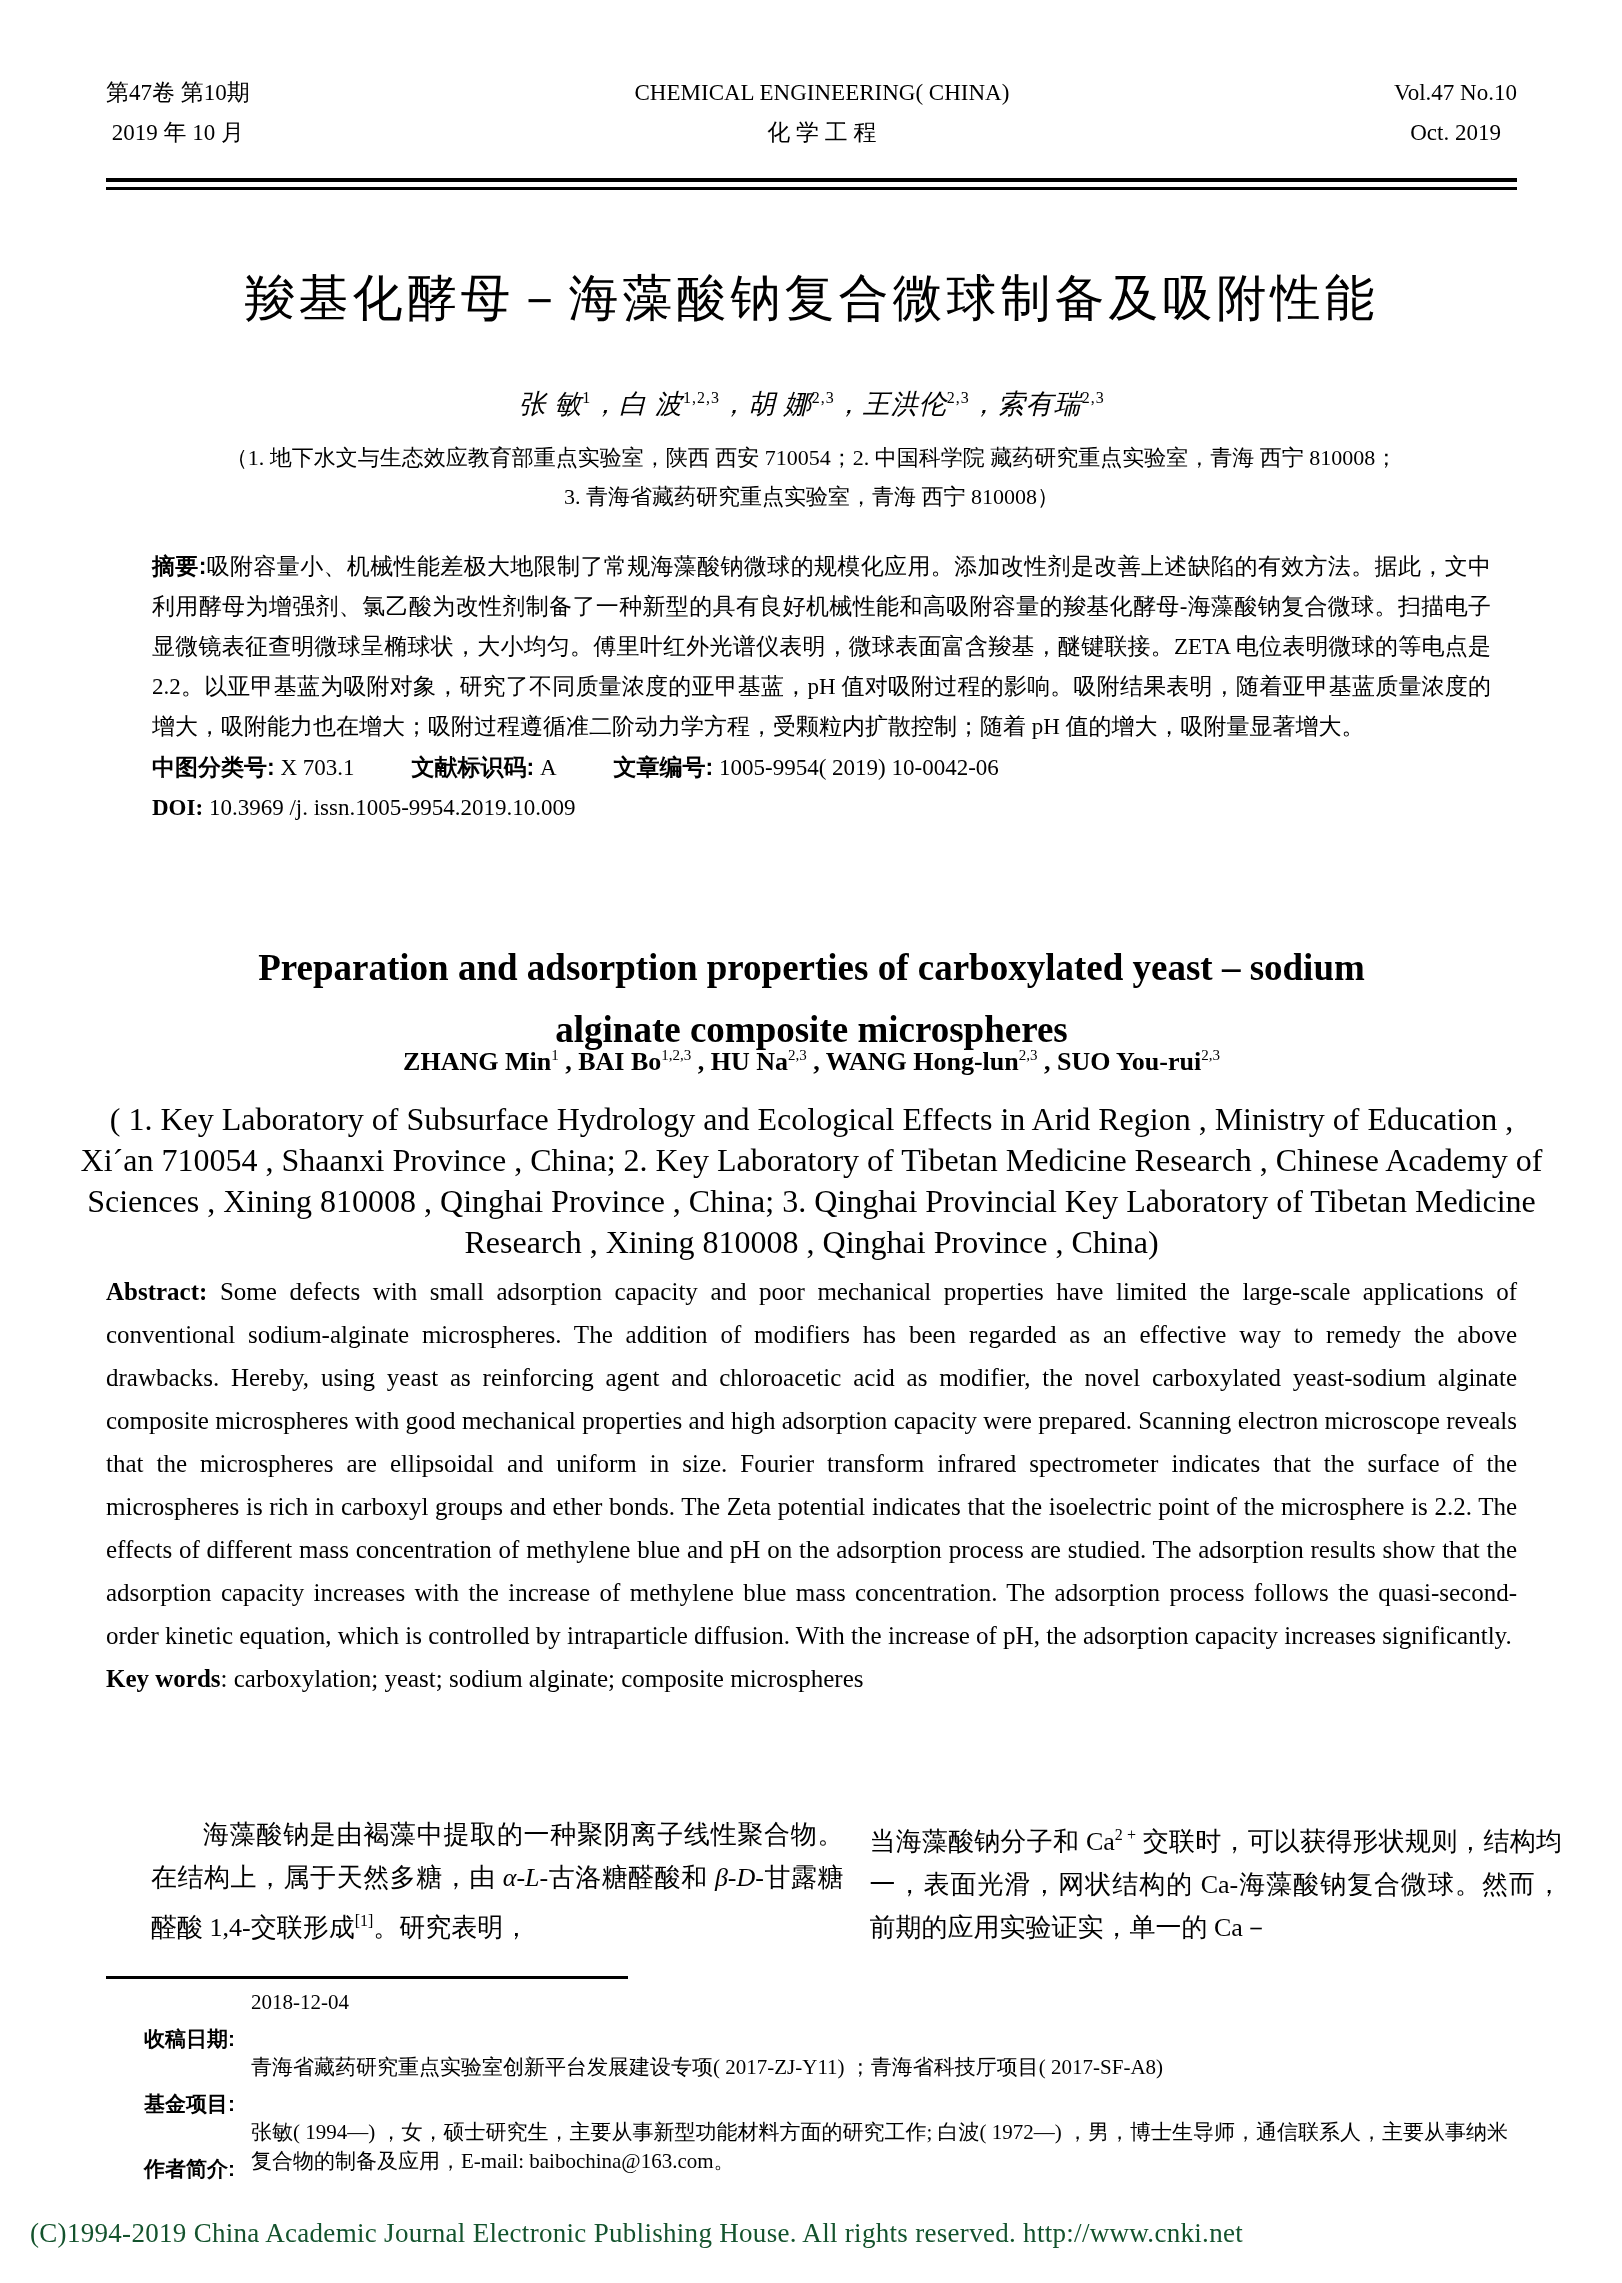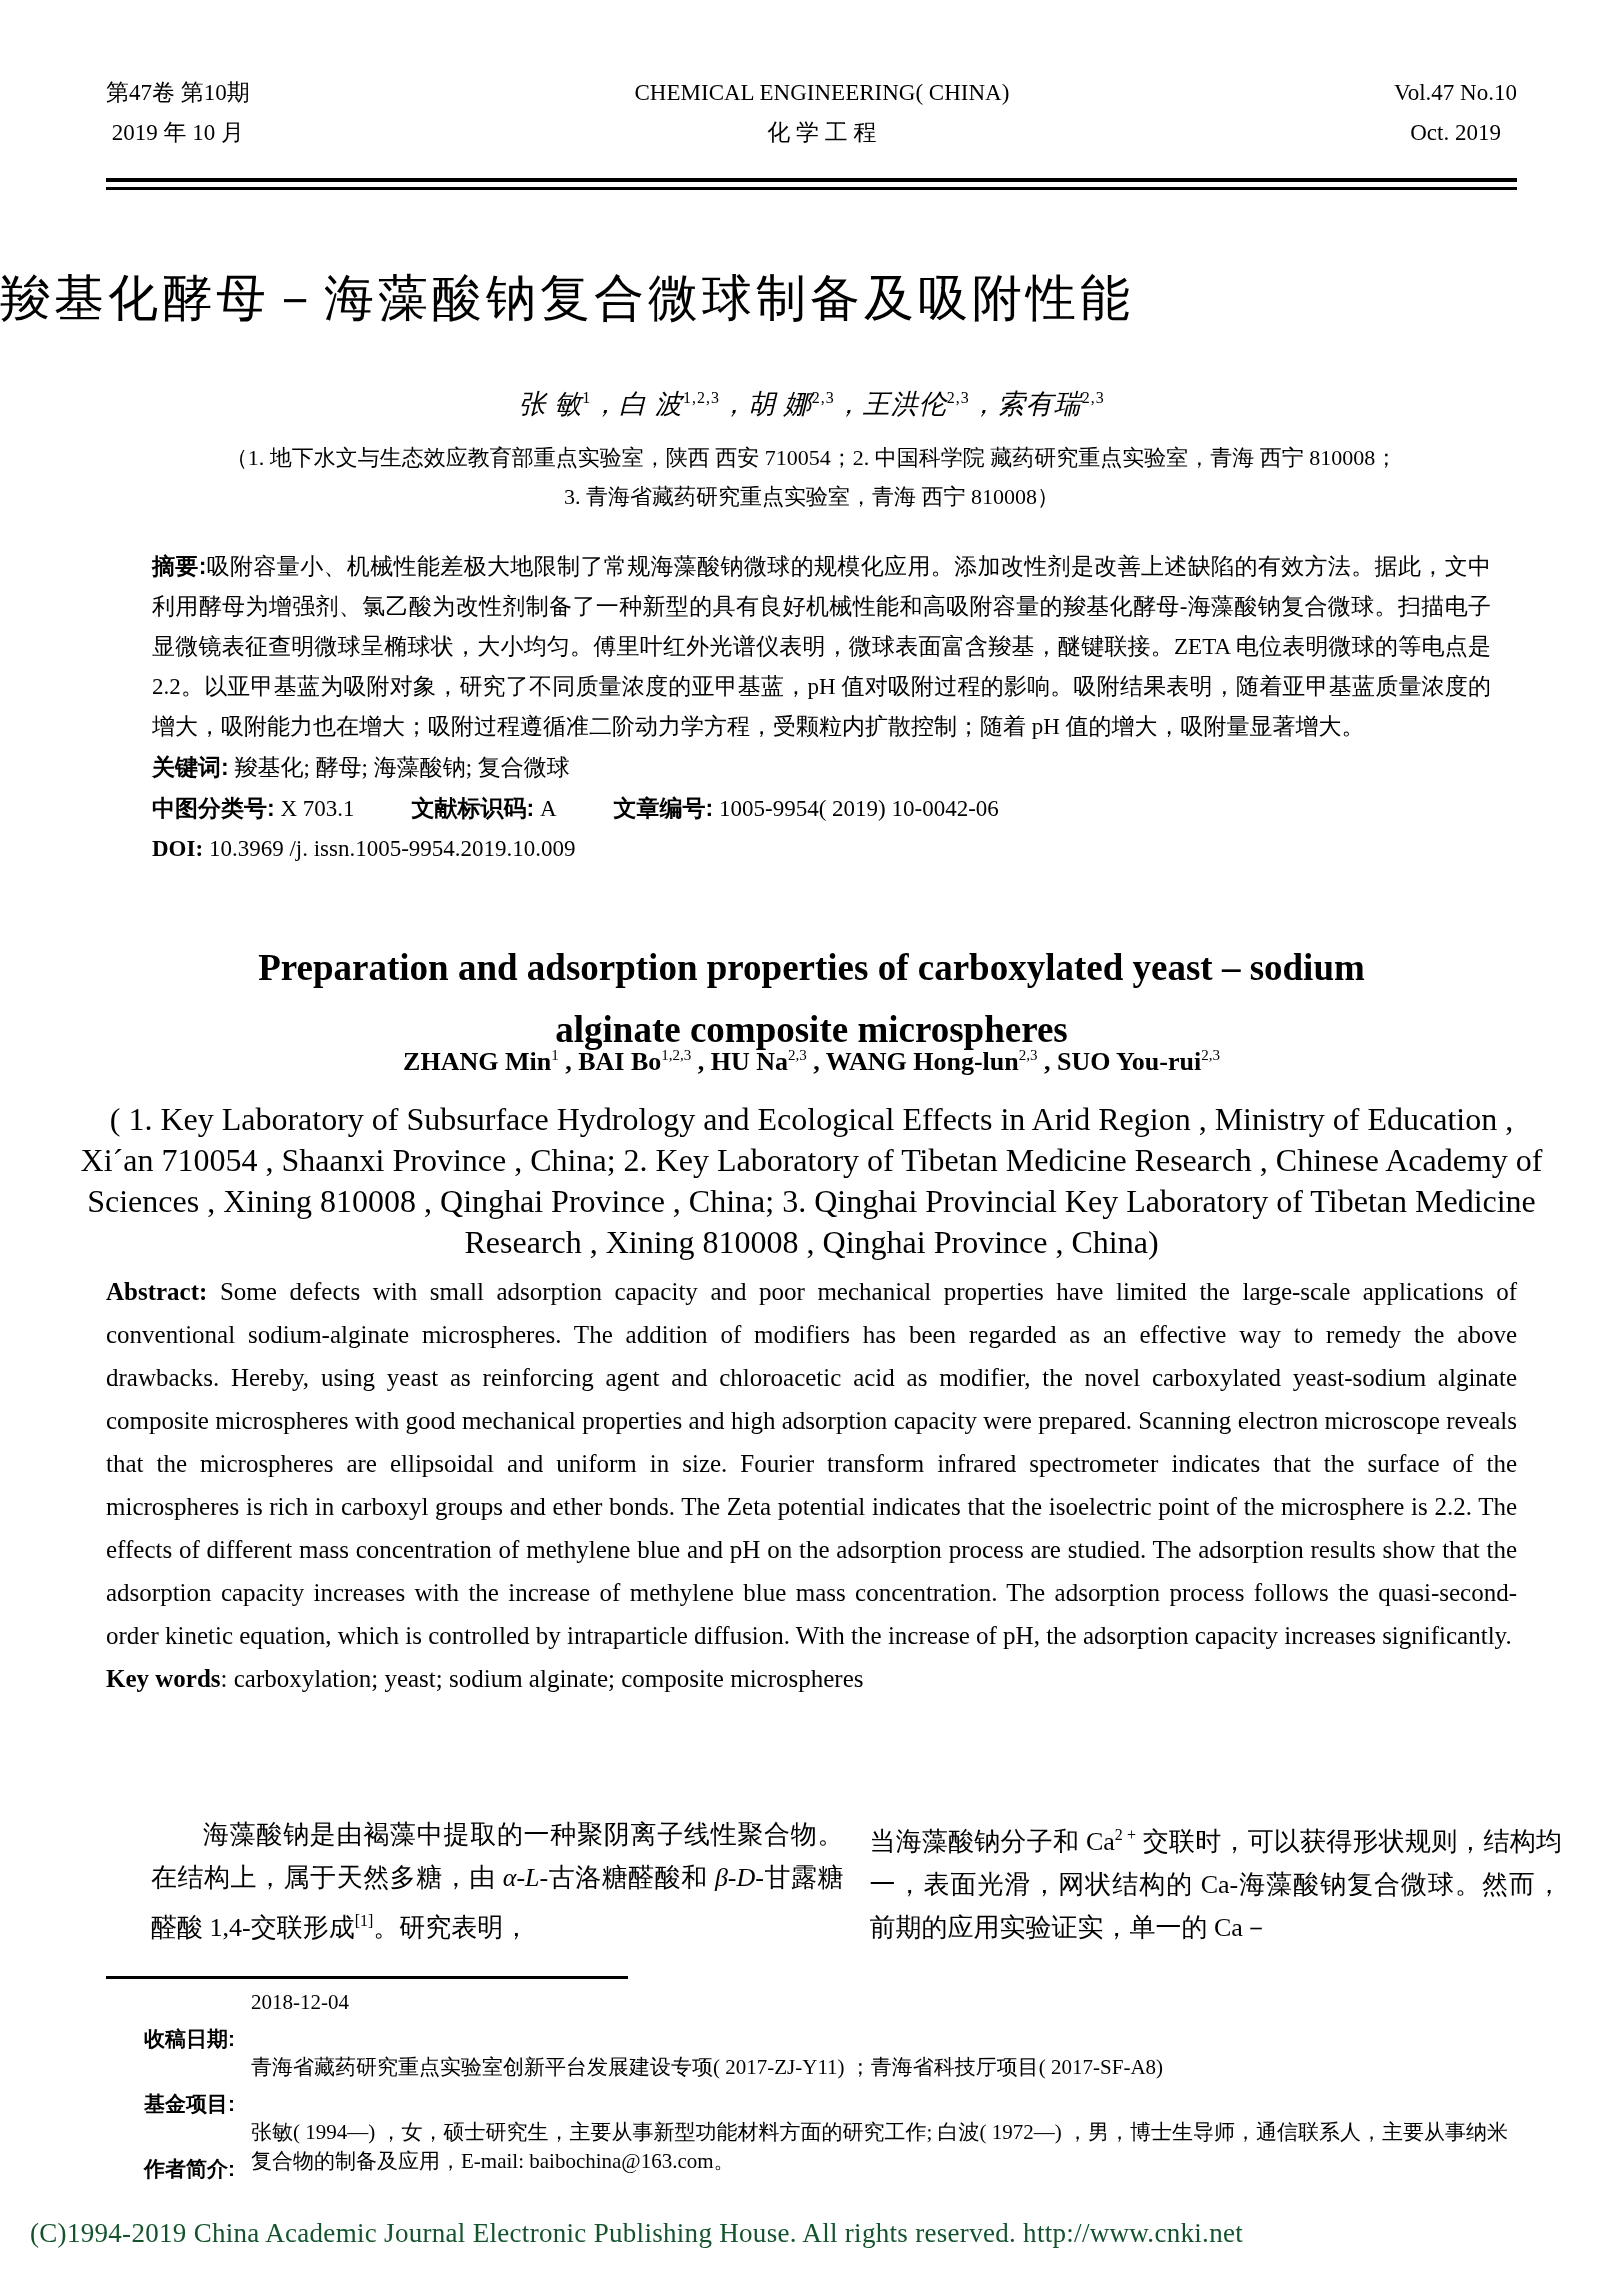--- a/index.html
+++ b/index.html
@@ -17,21 +17,21 @@
 
   
   .header{top:73px;left:106px;width:1411px;display:flex;justify-content:space-between;align-items:flex-start;font-size:23px;line-height:40px;}
   .header .cell{text-align:center;white-space:nowrap;}
   .header .cell div{height:40px;}
 
   
   .rule-double{top:178px;left:106px;width:1411px;height:5px;border-top:4px solid #000;border-bottom:3px solid #000;}
 
   
-  .title-cn{top:265px;left:0;width:100%;font-size:50px;letter-spacing:4px;font-weight:500;}
+  .title-cn{top:265px;left:0;width:100%;text-align:center;font-size:50px;letter-spacing:4px;font-weight:500;}
 
   
   .authors-cn{top:386px;left:0;width:100%;text-align:center;font-size:27px;font-style:italic;letter-spacing:1px;}
   .authors-cn sup{font-size:16px;font-style:normal;}
 
   
   .affil-cn{top:438px;left:0;width:100%;text-align:center;font-size:22px;line-height:39px;}
 
   
   .front{top:546px;left:152px;width:1339px;font-size:23px;}
@@ -98,21 +98,20 @@
     <span><span>张  敏</span><sup>1</sup><span>，</span></span><span><span>白  波</span><sup>1,2,3</sup><span>，</span></span><span><span>胡  娜</span><sup>2,3</sup><span>，</span></span><span><span>王洪伦</span><sup>2,3</sup><span>，</span></span><span><span>索有瑞</span><sup>2,3</sup><span></span></span>
   </div>
 
   <div class="abs affil-cn">
     <div>（1. 地下水文与生态效应教育部重点实验室，陕西 西安  710054；2. 中国科学院 藏药研究重点实验室，青海 西宁  810008；</div>
     <div>3. 青海省藏药研究重点实验室，青海 西宁  810008）</div>
   </div>
 
   <div class="abs front">
     <p class="abstract-cn"><span class="hei">摘要:</span><span>吸附容量小、机械性能差极大地限制了常规海藻酸钠微球的规模化应用。添加改性剂是改善上述缺陷的有效方法。据此，文中利用酵母为增强剂、氯乙酸为改性剂制备了一种新型的具有良好机械性能和高吸附容量的羧基化酵母-海藻酸钠复合微球。扫描电子显微镜表征查明微球呈椭球状，大小均匀。傅里叶红外光谱仪表明，微球表面富含羧基，醚键联接。ZETA 电位表明微球的等电点是 2.2。以亚甲基蓝为吸附对象，研究了不同质量浓度的亚甲基蓝，pH 值对吸附过程的影响。吸附结果表明，随着亚甲基蓝质量浓度的增大，吸附能力也在增大；吸附过程遵循准二阶动力学方程，受颗粒内扩散控制；随着 pH 值的增大，吸附量显著增大。</span></p>
-    <p class="kw-line"><span class="hei">关键词:</span> <span>羧基化;  酵母;  海藻酸钠;  复合微球</span></p>
     <p class="clc-line"><span class="grp"><span class="hei">中图分类号:</span> <span>X 703.1</span></span><span class="grp"><span class="hei">文献标识码:</span> <span>A</span></span><span><span class="hei">文章编号:</span> <span>1005-9954( 2019) 10-0042-06</span></span></p>
     <p class="doi-line"><span style="font-weight:700">DOI:</span> <span>10.3969 /j. issn.1005-9954.2019.10.009</span></p>
   </div>
 
   <div class="abs title-en">
     <div>Preparation and adsorption properties of carboxylated yeast – sodium</div>
     <div>alginate composite microspheres</div>
   </div>
 
   <div class="abs authors-en">

